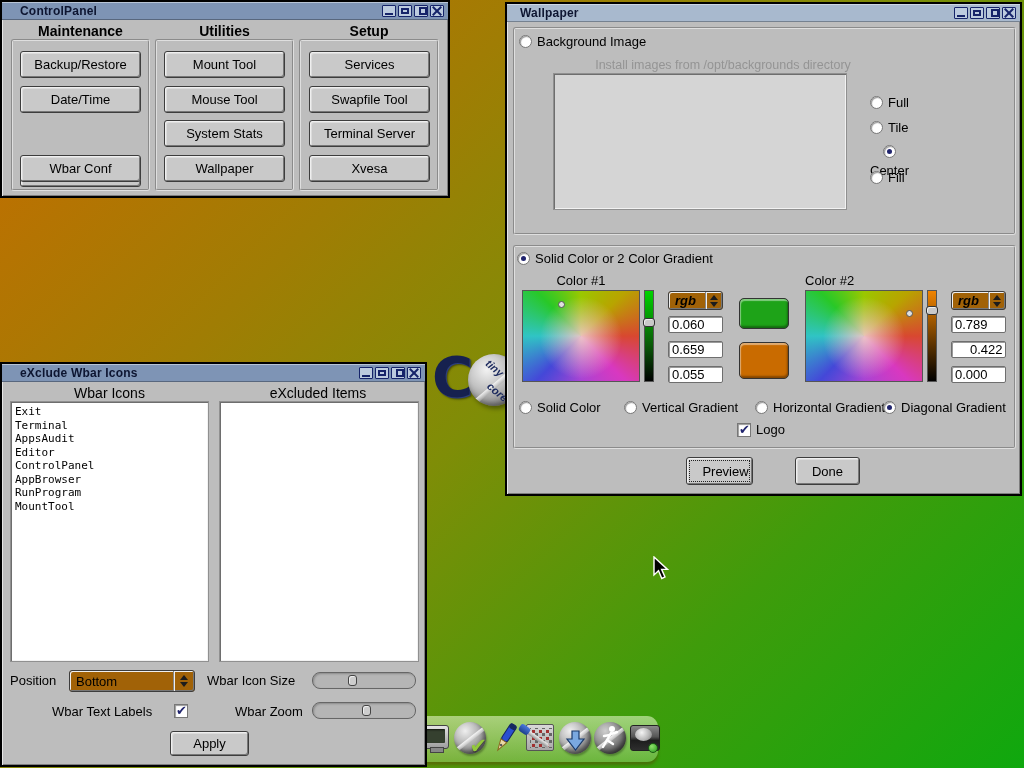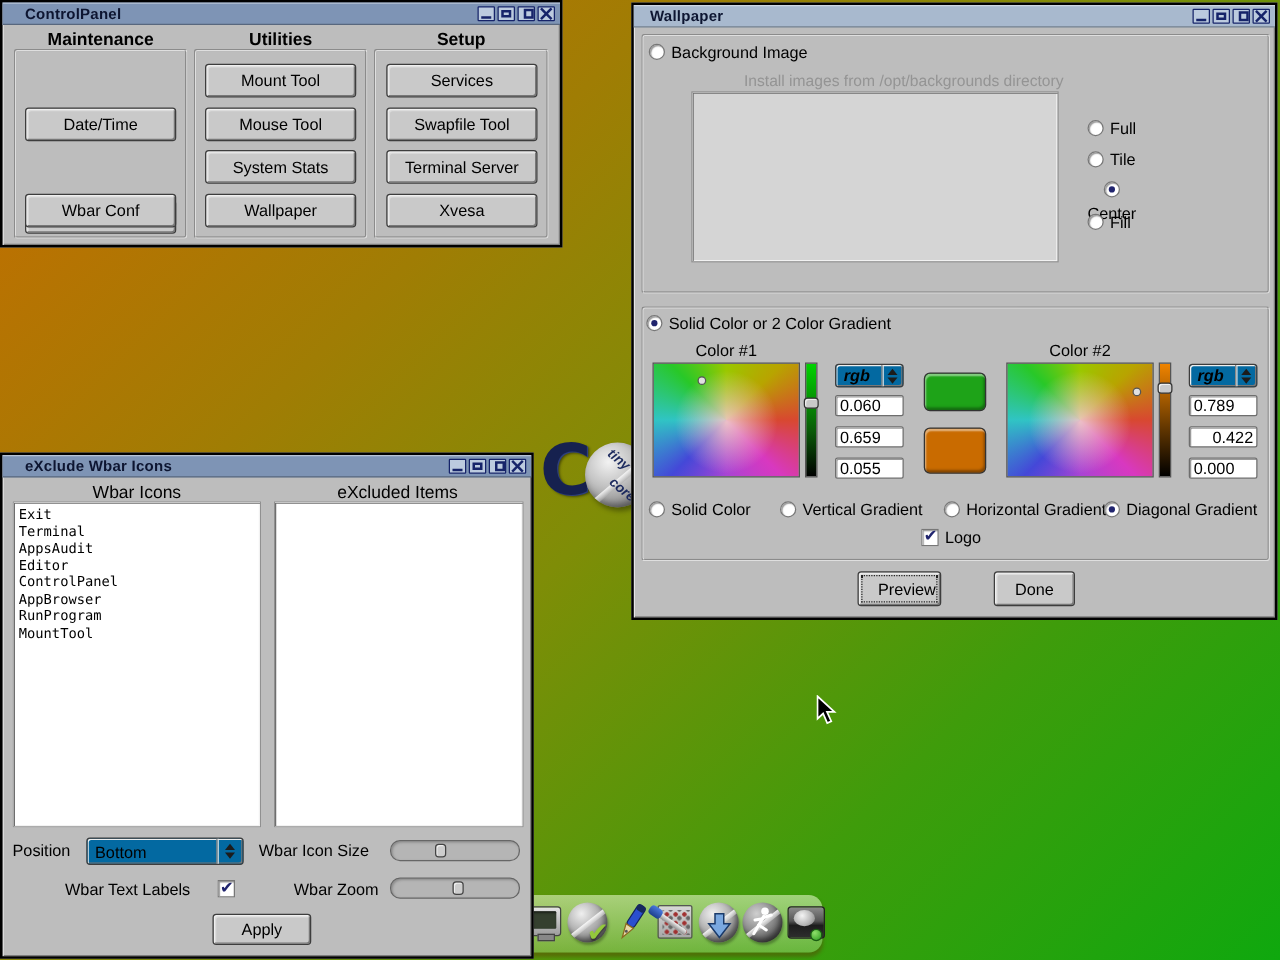--- a/index.html
+++ b/index.html
@@ -83,21 +83,21 @@
   .radio { width:13px; height:13px; border-radius:50%; background:#fff; border:1px solid #777;
     box-shadow:inset 1px 1px 1px #999; position:relative; flex:0 0 auto; }
   .radio.checked::after { content:""; position:absolute; left:3px; top:3px; width:5px; height:5px; border-radius:50%; background:#20246e; }
   .check { width:14px; height:14px; background:#fff; border:1px solid #777; box-shadow:inset 1px 1px 1px #999;
     position:relative; flex:0 0 auto; }
   .check.checked::after { content:"\2714"; position:absolute; left:1px; top:-2px; font-size:13px; font-weight:bold; color:#20246e;
     font-family:"DejaVu Sans",sans-serif; }
   .lblrow { position:absolute; display:flex; align-items:center; gap:5px; height:15px; }
   .field { position:absolute; background:#fff; border:1px solid #6e6e6e; border-radius:2px;
     box-shadow:inset 1px 1px 0 #9a9a9a; font-size:13px; padding:0 3px; display:flex; align-items:center; }
-  .choice { position:absolute; background:#0369a1; border:1px solid #3d3d3d; border-radius:3px;
+  .choice { position:absolute; background:#a16207; border:1px solid #3d3d3d; border-radius:3px;
     box-shadow:inset 1px 1px 0 #efefef, inset -1px -1px 0 #777; display:flex; align-items:center; }
   .choice .ctext { flex:1; padding-left:6px; font-size:13px; }
   .choice .cdiv { width:1px; align-self:stretch; background:#888; box-shadow:1px 0 0 #eee; }
   .choice .carr { width:20px; display:flex; flex-direction:column; align-items:center; justify-content:center; gap:2px; }
   .tri-u { width:0; height:0; border-left:4px solid transparent; border-right:4px solid transparent; border-bottom:5px solid #1c1c1c; }
   .tri-d { width:0; height:0; border-left:4px solid transparent; border-right:4px solid transparent; border-top:5px solid #1c1c1c; }
 
   .huebox { position:absolute; border:1px solid #555;
     background:
      radial-gradient(circle at 50% 52%, rgba(238,198,198,.95), rgba(238,198,198,0) 55%),
@@ -195,20 +195,21 @@
     </span>
   </div>
   <div class="hdr bold" style="left:9px; top:21px; width:139px;">Maintenance</div>
   <div class="hdr bold" style="left:153px; top:21px; width:139px;">Utilities</div>
   <div class="hdr bold" style="left:297px; top:21px; width:140px;">Setup</div>
 
   <div class="groupbox" style="left:9px; top:37px; width:139px; height:152px;"></div>
   <div class="groupbox" style="left:153px; top:37px; width:139px; height:152px;"></div>
   <div class="groupbox" style="left:297px; top:37px; width:140px; height:152px;"></div>
 
+  <div class="fbtn" style="left:18px; top:49px; width:121px; height:27px;">Backup/Restore</div>
   <div class="fbtn" style="left:18px; top:84px; width:121px; height:27px;">Date/Time</div>
   <div class="fbtn" style="left:18px; top:118px; width:121px; height:27px;margin-top:40px;">Network</div>
   <div class="fbtn" style="left:18px; top:153px; width:121px; height:27px;">Wbar Conf</div>
 
   <div class="fbtn" style="left:162px; top:84px; width:121px; height:27px;">Mouse Tool</div>
   <div class="fbtn" style="left:162px; top:49px; width:121px; height:27px;">Mount Tool</div>
   <div class="fbtn" style="left:162px; top:118px; width:121px; height:27px;">System Stats</div>
   <div class="fbtn" style="left:162px; top:153px; width:121px; height:27px;">Wallpaper</div>
 
   <div class="fbtn" style="left:307px; top:49px; width:121px; height:27px;">Services</div>
@@ -253,21 +254,21 @@
     <span>Fill</span>
   </div>
 
   <div class="groupbox" style="left:6px; top:241px; width:503px; height:204px;"></div>
   <div class="lblrow" style="left:10px; top:247px;">
     <span class="radio checked"></span>
     <span>Solid Color or 2 Color Gradient</span>
   </div>
 
   <div style="position:absolute; left:15px; top:269px; width:118px; text-align:center; font-size:13px;">Color #1</div>
-  <div style="position:absolute; left:298px; top:269px; width:118px; text-align:center; font-size:13px;">Color #2</div>
+  <div style="position:absolute; left:298px; top:269px; width:118px; text-align:left; font-size:13px;">Color #2</div>
 
   <div class="huebox" style="left:15px; top:286px; width:118px; height:92px;">
     <span class="hmark" style="left:30%; top:11%;"></span>
   </div>
   <div class="vslider" style="left:137px; top:286px; height:92px; background:linear-gradient(to bottom,#00d400,#0a5a08 60%,#000);">
     <span class="vhandle" style="top:30%;"></span>
   </div>
   <div class="choice" style="left:161px; top:287px; width:55px; height:19px;">
     <span class="ctext" style="font-style:italic; font-weight:bold;">rgb</span>
     <span class="cdiv"></span>

